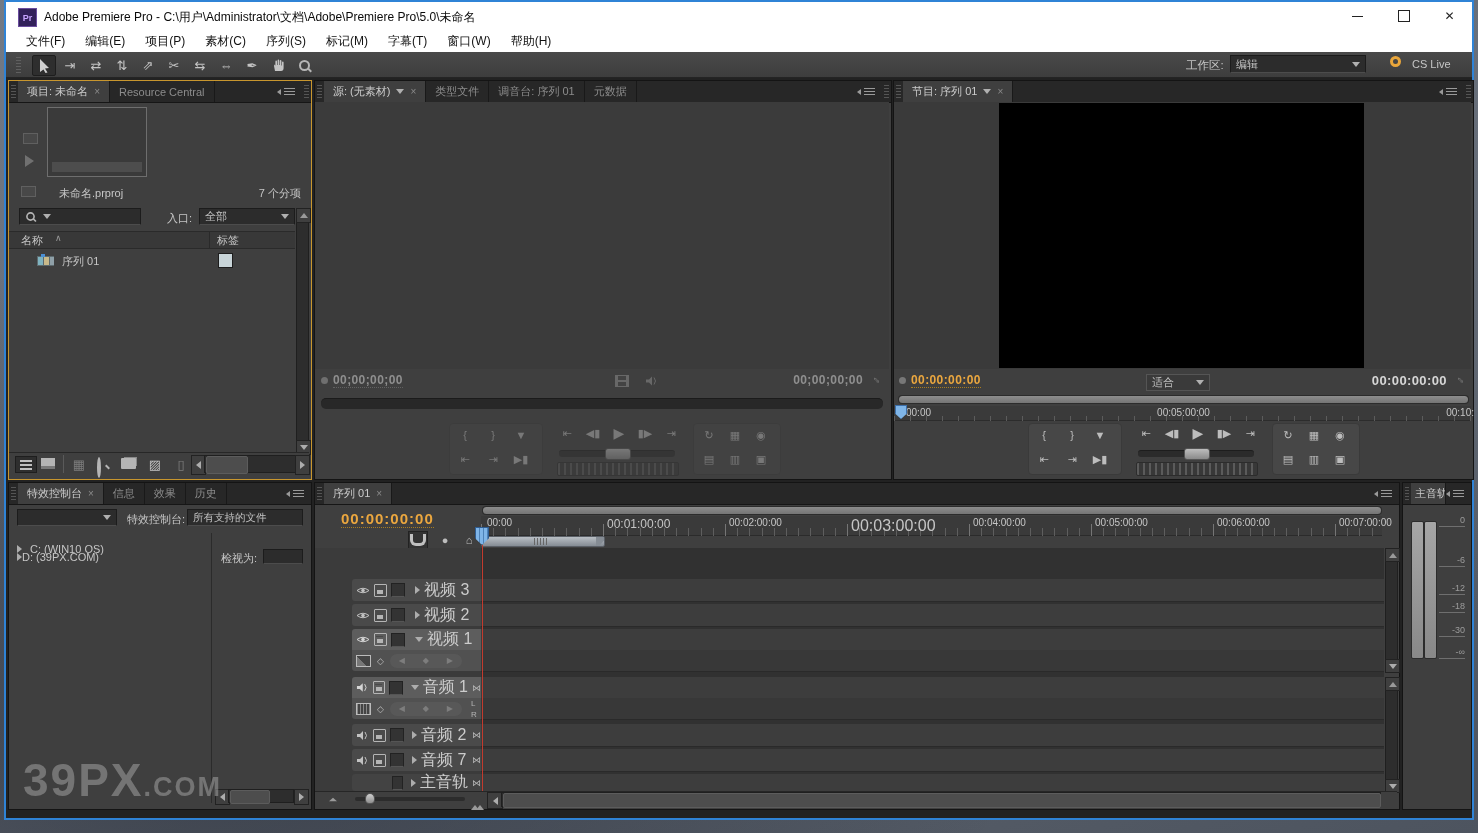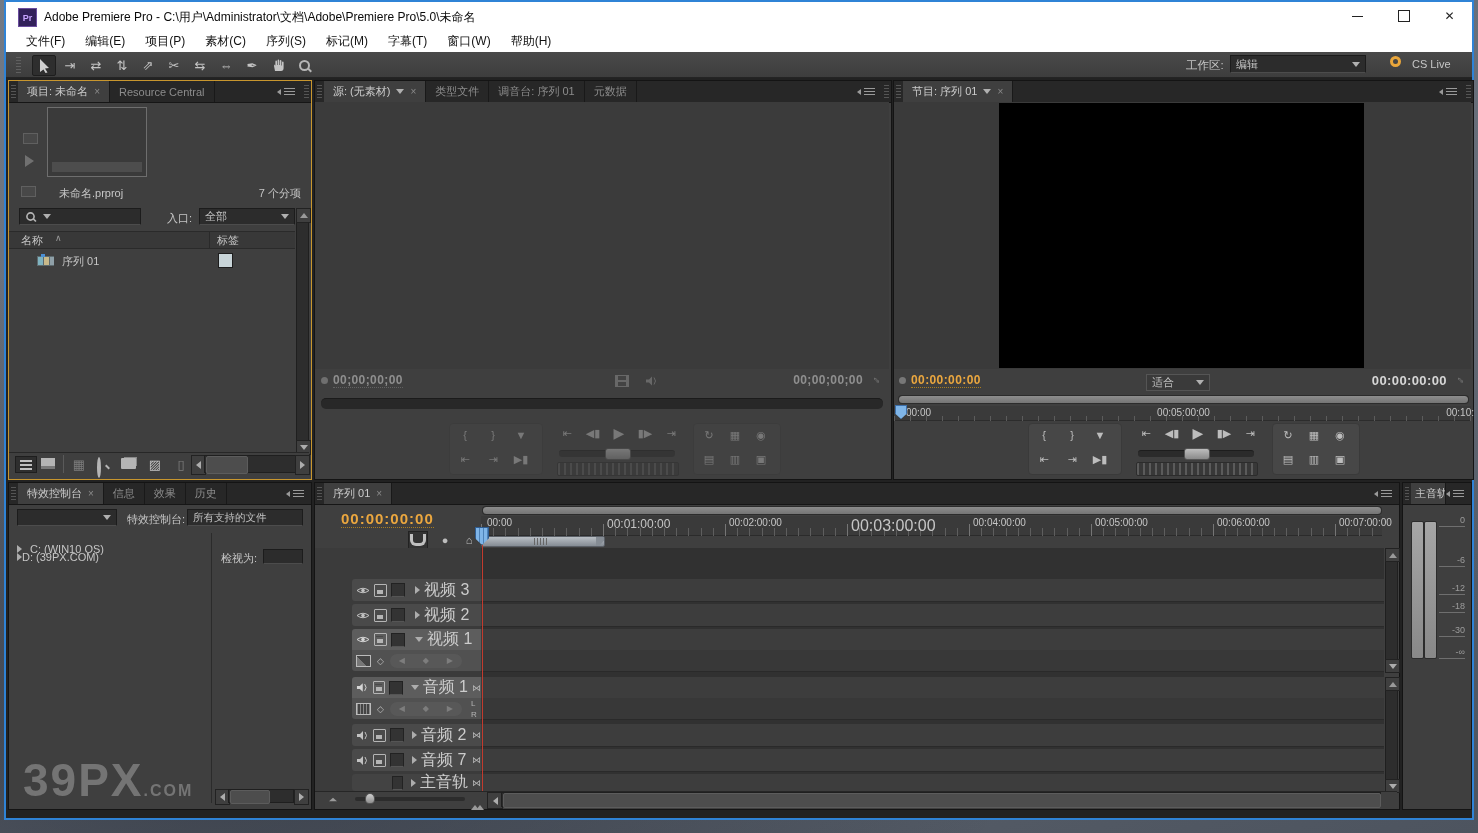--- a/index.html
+++ b/index.html
@@ -393,21 +393,21 @@
   <span class="a txt" style="left:212px;top:68px">检视为:</span>
   <div class="a field" style="left:254px;top:66px;width:40px;height:15px"></div>
   <span class="sb-btn" style="left:206px;top:306px;width:13px;height:14px">
       <span class="tri-r" style="transform:rotate(180deg)"></span>
     </span>
   <div class="a sb" style="left:219px;top:306px;width:66px;height:14px"></div>
   <span class="sb-thumb" style="left:221px;top:307px;width:38px;height:12px"></span>
   <span class="sb-btn" style="left:285px;top:306px;width:13px;height:14px">
       <span class="tri-r"></span>
     </span>
-  <span class="wm" style="left:14px;bottom:2px;font-size:46px;letter-spacing:2px"><span>39PX</span><span style="font-size:16px">.COM</span></span>
+  <span class="wm" style="left:14px;bottom:2px;font-size:46px;letter-spacing:2px"><span>39PX</span><span style="font-size:27px">.COM</span></span>
 </div>
 
 <div class="panel" style="left:314px;top:482px;width:1084px;height:326px">
   <div class="tabbar">
     <span class="tabgrip"></span>
     <span class="tab active">
       <span>序列 01</span>
       <span class="x">×</span>
     </span>
     <span class="pmenu">

